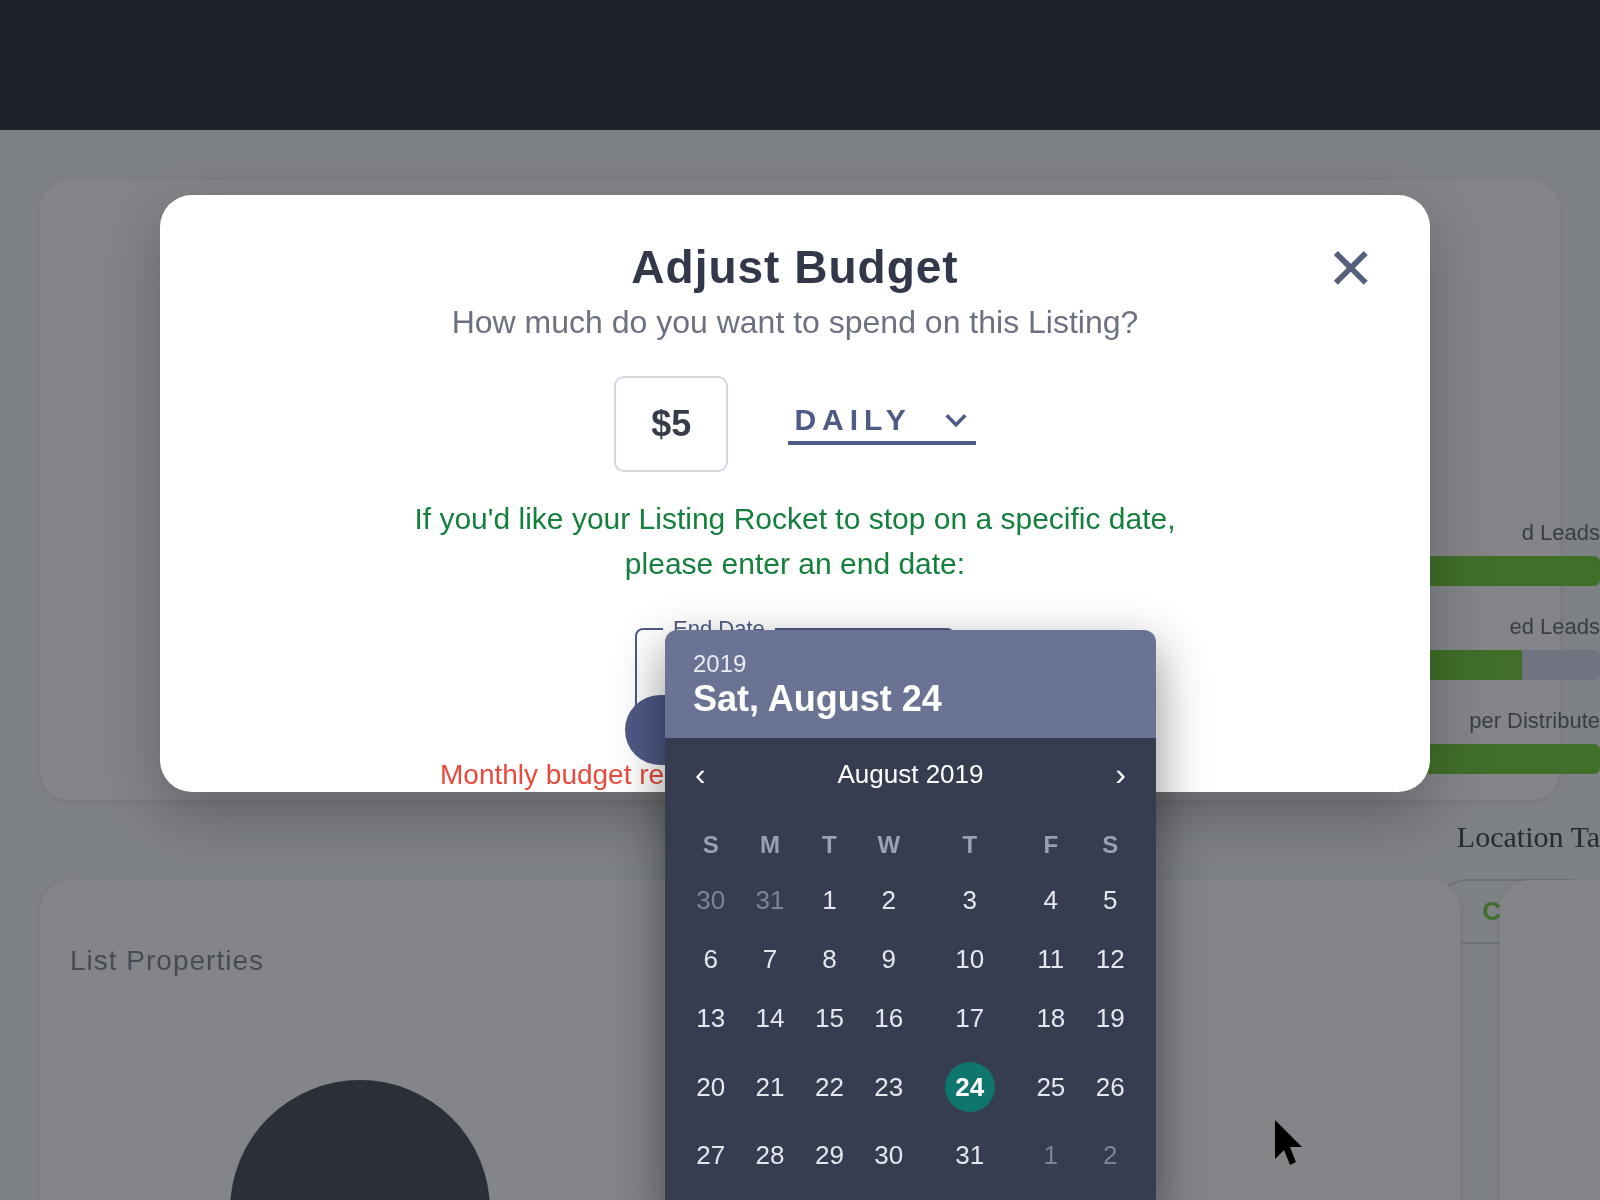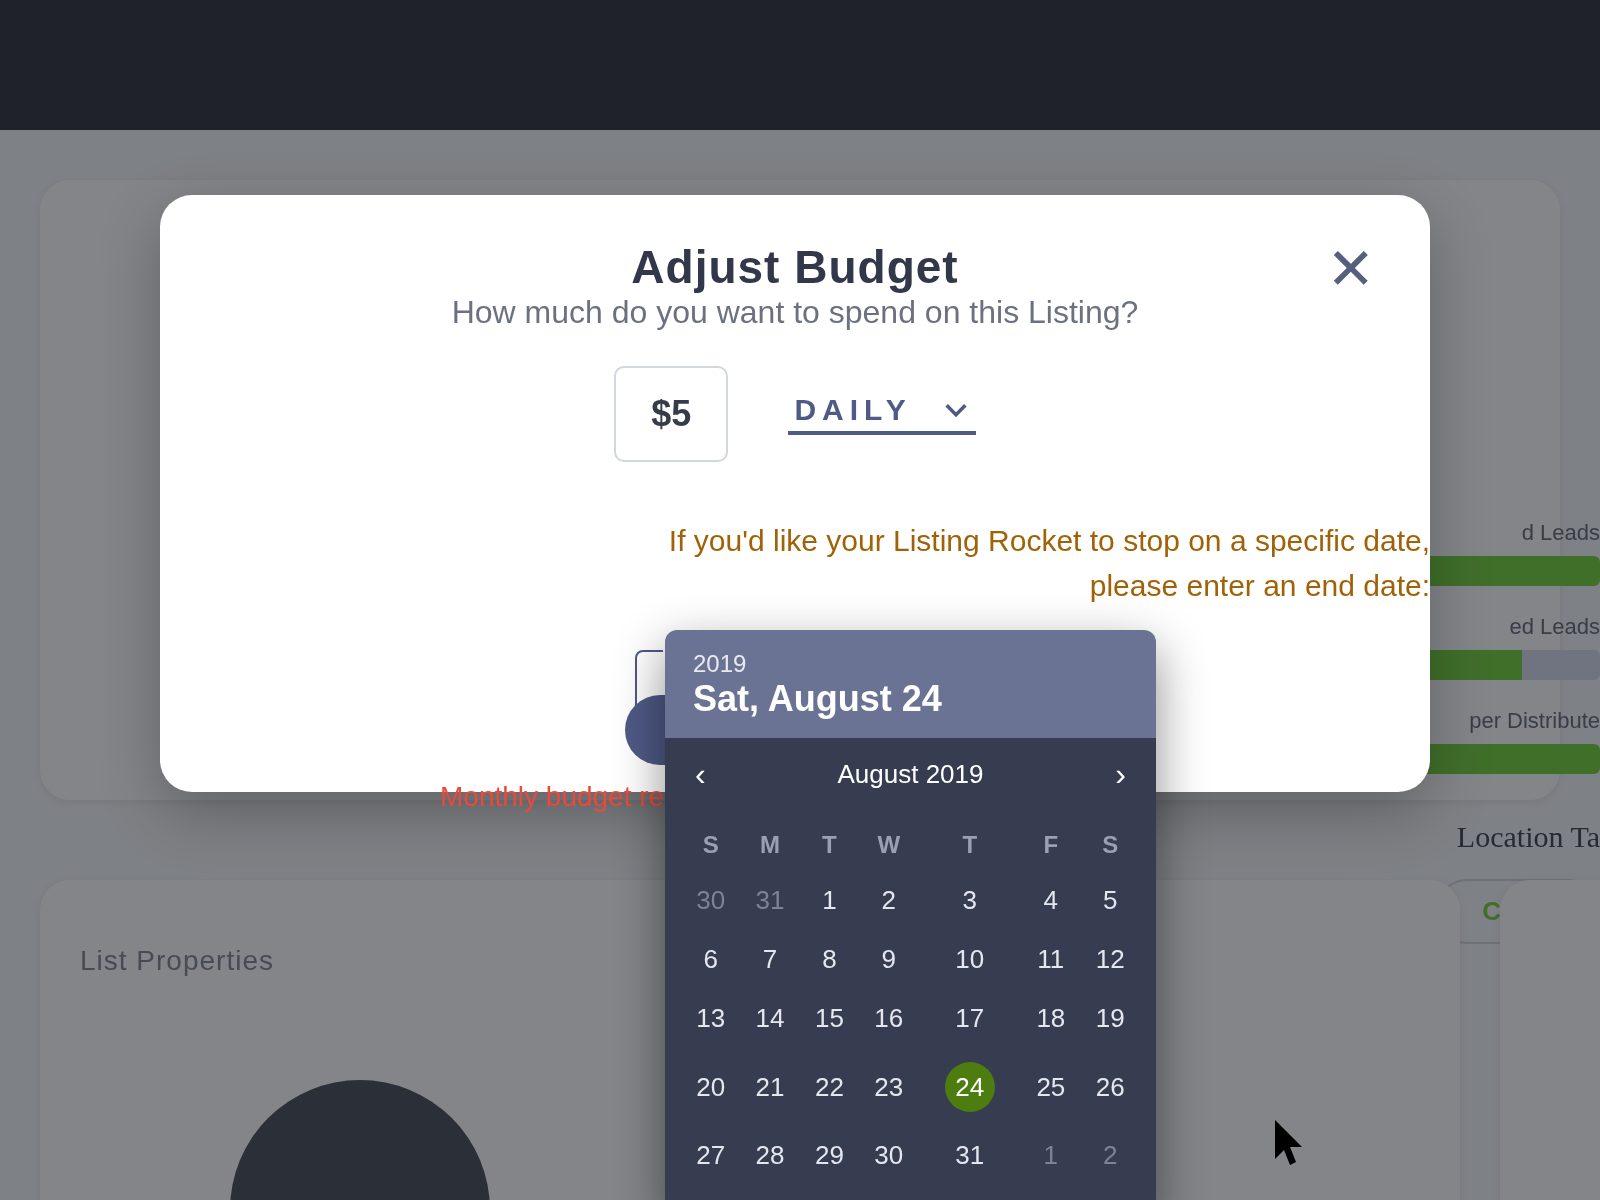--- a/index.html
+++ b/index.html
@@ -14,38 +14,38 @@
 
 .leads-block { position:absolute; right:-40px; top:340px; width:260px; text-align:right; color:#5a5f6a; font-size:22px; }
 .leads-block .lbl { margin-bottom:10px; }
 .leads-block .bar { height:30px; background:#6bcf2e; border-radius:6px; margin-bottom:28px; }
 .leads-block .bar.half { background:linear-gradient(90deg,#6bcf2e 70%,#d5d8ec 70%); }
 .location-block { position:absolute; right:-40px; top:640px; text-align:right; }
 .location-block h4 { font-weight:500; color:#2f3540; font-size:30px; margin-bottom:25px;font-family:Liberation Serif, serif; }
 .pill { display:inline-block; border:2px solid #cfd3d9; border-radius:999px; padding:15px 45px; color:#6bcf2e; font-weight:700; font-size:26px; }
 
 
-.list-props { position:absolute; left:80px; top:945px; }
+.list-props { position:absolute; left:70px; top:945px; }
 .list-props .sub { font-size:28px; color:#7a808a; letter-spacing:1px; }
 .list-props h2 { font-size:52px; font-weight:500; color:#2c3240; }
 .big-circle { position:absolute; left:230px; top:1080px; width:260px; height:260px; border-radius:50%; background:#3b414d; }
 
 
 .dim { position:absolute; left:0; top:130px; width:1600px; height:1070px; background:rgba(30,33,40,.55); }
 
 
 .modal { position:absolute; left:160px; top:195px; width:1270px; height:597px; background:#ffffff; border-radius:32px; box-shadow:0 20px 60px rgba(0,0,0,.25); text-align:center; padding-top:45px; }
 .modal-title { font-size:46px; font-weight:700; color:#32384a; letter-spacing:1px; }
-.modal-sub { font-size:32px; color:#6b7180; }
+.modal-sub { font-size:32px; color:#6b7180; margin-top:10px; }
 .close-x { position:absolute; right:55px; top:45px; font-size:58px; color:#56607e; cursor:pointer; line-height:1; font-weight:300; }
 .budget-row { margin-top:35px; display:flex; justify-content:center; align-items:center; gap:60px; }
 .amount-box { border:2px solid #d2d6df; border-radius:10px; padding:25px 35px; font-size:36px; font-weight:700; color:#373c49; }
 .freq { display:flex; align-items:center; gap:30px; color:#4f5a86; font-size:30px; letter-spacing:6px; font-weight:600; border-bottom:4px solid #4f5a86; padding:0 6px 4px 6px; cursor:pointer; }
 .freq svg { width:28px; height:28px; }
-.stop-text { font-size:30px; color:#a16207; margin-top:56px; line-height:1.5;text-align:right; }
+.stop-text { font-size:30px; color:#15803d; margin-top:24px; line-height:1.5; }
 .end-date-wrap { position:relative; margin:30px auto 0; width:320px; }
 .end-date-wrap fieldset { border:2px solid #4f5a86; border-radius:8px; padding:18px 20px 20px 20px; display:flex; align-items:center; justify-content:center; gap:25px; }
 .end-date-wrap legend { padding:0 10px; color:#4f5a86; font-size:22px; text-align:left; margin-left:6px; }
 .end-date-wrap .dateval { font-size:32px; font-weight:600; color:#23262f; }
 .end-date-wrap .cal-ic { width:26px; height:26px; color:#4f5a86; }
 .warn { color:#e84a3c; font-size:28px; margin-top:40px; text-align:left; padding-left:280px; }
 .save-btn { position:absolute; left:625px; top:695px; width:130px; height:70px; border-radius:40px; background:#4f5a86; }
 
 
 .cal { position:absolute; left:665px; top:630px; width:491px; border-radius:12px; overflow:hidden; box-shadow:0 18px 50px rgba(0,0,0,.45); }
@@ -53,21 +53,21 @@
 .cal-head { background:#6b7394; color:#fff; padding:20px 28px 18px; }
 .cal-head .yr { font-size:24px; opacity:.85; }
 .cal-head .day { font-size:36px; font-weight:700; }
 .cal-nav { background:#363d51; display:flex; align-items:center; justify-content:space-between; padding:14px 22px; color:#fff; font-size:26px; }
 .cal-nav .navbtn { font-size:32px; cursor:pointer; padding:4px 8px; user-select:none; }
 .cal-grid { background:#363d51; padding:8px 16px 30px; }
 table.calt { width:100%; border-collapse:collapse; color:#e5e7ef; }
 table.calt th { font-weight:600; font-size:24px; color:#9aa0b4; padding:12px 0; }
 table.calt td { text-align:center; font-size:26px; padding:14px 0; cursor:pointer; }
 table.calt td.fade { color:#7d8296; }
-table.calt td .sel { display:inline-flex; align-items:center; justify-content:center; width:50px; height:50px; border-radius:50%; background:#4d7c0f; color:#fff; font-weight:400; }
+table.calt td .sel { display:inline-flex; align-items:center; justify-content:center; width:50px; height:50px; border-radius:50%; background:#0f766e; color:#fff; font-weight:700; }
 
 
 .cursor { position:absolute; left:1275px; top:1120px; width:36px; height:48px; color:#000; }
 .cursor svg { width:36px; height:48px; }
 </style>
 </head>
 <body>
 
 <div class="top-bar"></div>
 

